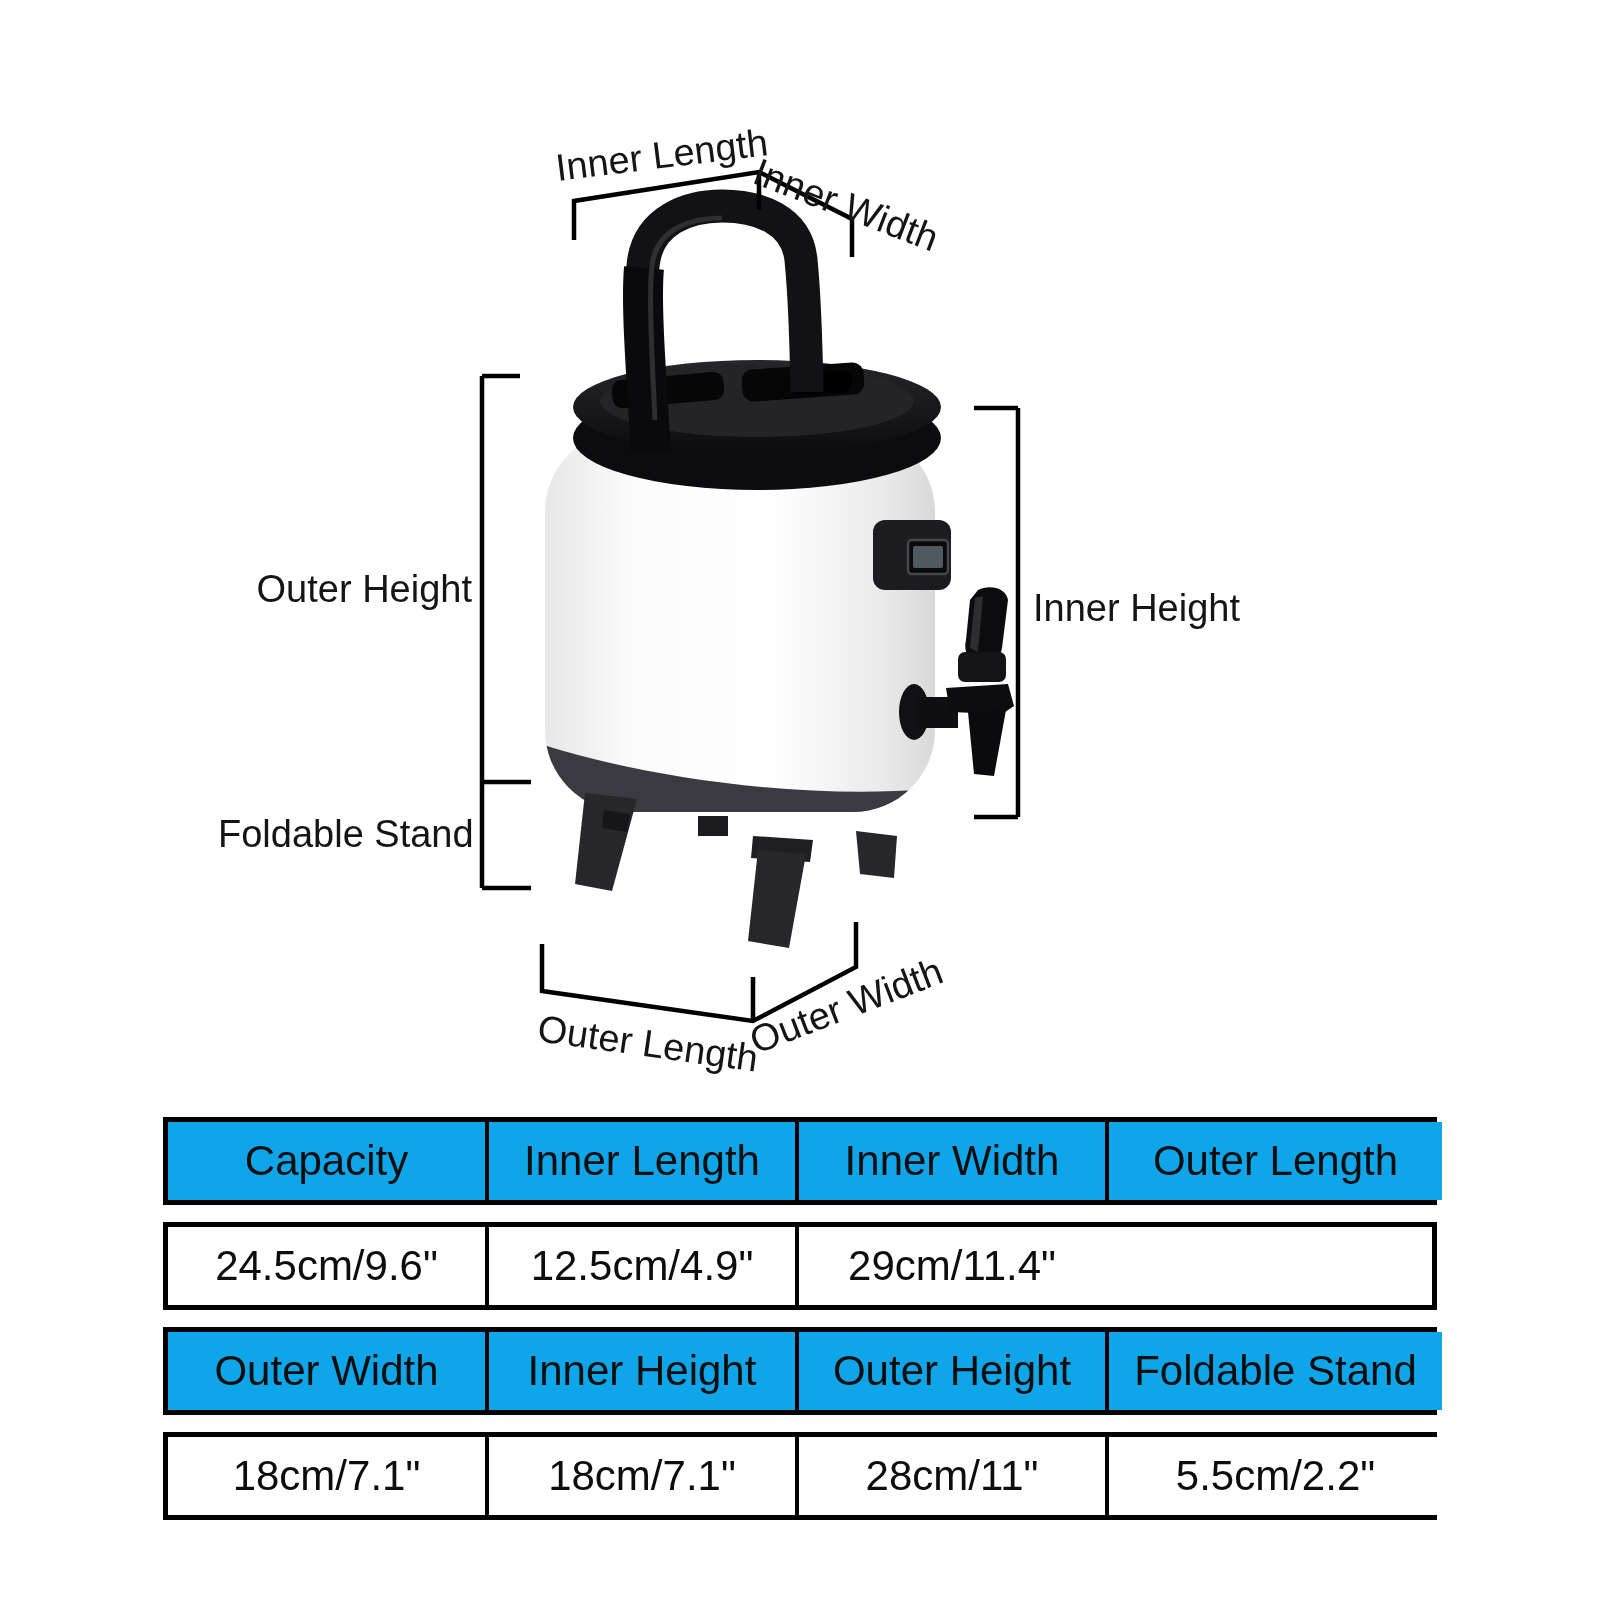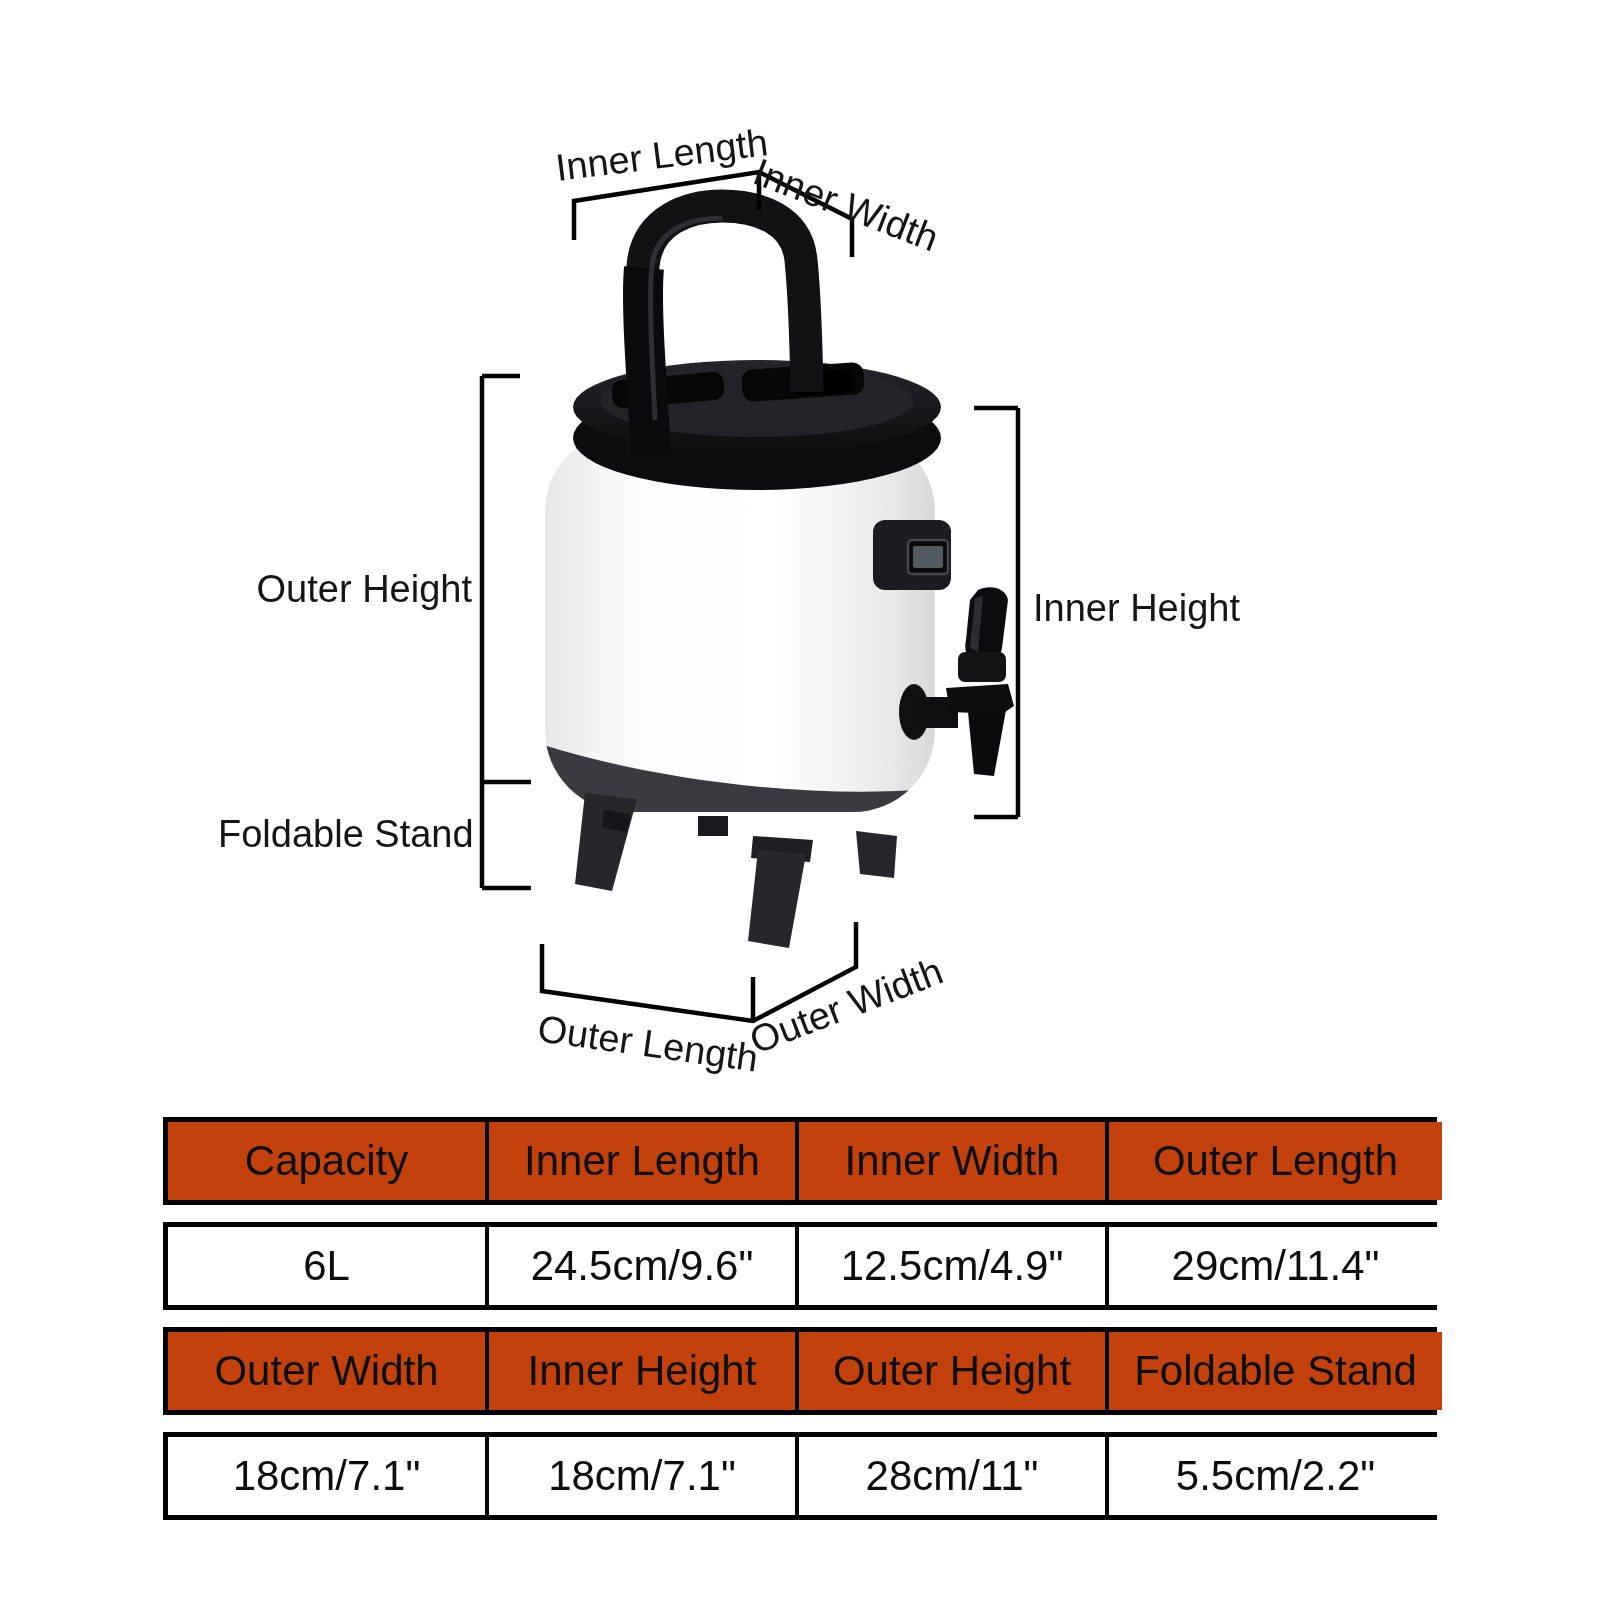--- a/index.html
+++ b/index.html
@@ -16,21 +16,21 @@
   .spec-row{
     position:absolute;left:163px;width:1274px;height:88px;
     display:grid;grid-template-columns:317px 310px 310px 337px;
     border:5px solid #000;box-sizing:border-box;
   }
   .spec-row .cell{
     display:flex;align-items:center;justify-content:center;
     font-size:42px;color:#0d0d0d;box-sizing:border-box;overflow:hidden;
   }
   .spec-row .cell + .cell{border-left:4px solid #000;}
-  .row-header .cell{background:#c2410c;}
+  .row-header .cell{background:#0ea5e9;}
   .row-value  .cell{background:#ffffff;}
   .r1{top:1117px;} .r2{top:1222px;} .r3{top:1327px;} .r4{top:1432px;}
 </style>
 </head>
 <body>
 
 <div class="stage">
 
   <svg class="scene" width="1600" height="1600" viewBox="0 0 1600 1600">
     <defs>
@@ -139,21 +139,20 @@
   <div class="dim-label rot" style="left:752px;top:1022px;transform:rotate(-21deg);">Outer Width</div>
 
   <div class="spec-row row-header r1">
     <div class="cell">Capacity</div>
     <div class="cell">Inner Length</div>
     <div class="cell">Inner Width</div>
     <div class="cell">Outer Length</div>
   </div>
 
   <div class="spec-row row-value r2">
-    <div class="cell">6L</div>
     <div class="cell">24.5cm/9.6"</div>
     <div class="cell">12.5cm/4.9"</div>
     <div class="cell">29cm/11.4"</div>
   </div>
 
   <div class="spec-row row-header r3">
     <div class="cell">Outer Width</div>
     <div class="cell">Inner Height</div>
     <div class="cell">Outer Height</div>
     <div class="cell">Foldable Stand</div>

